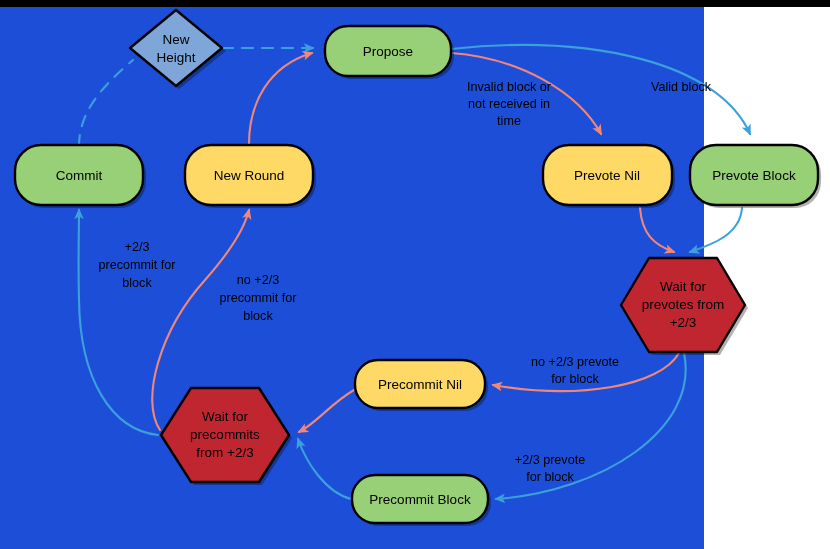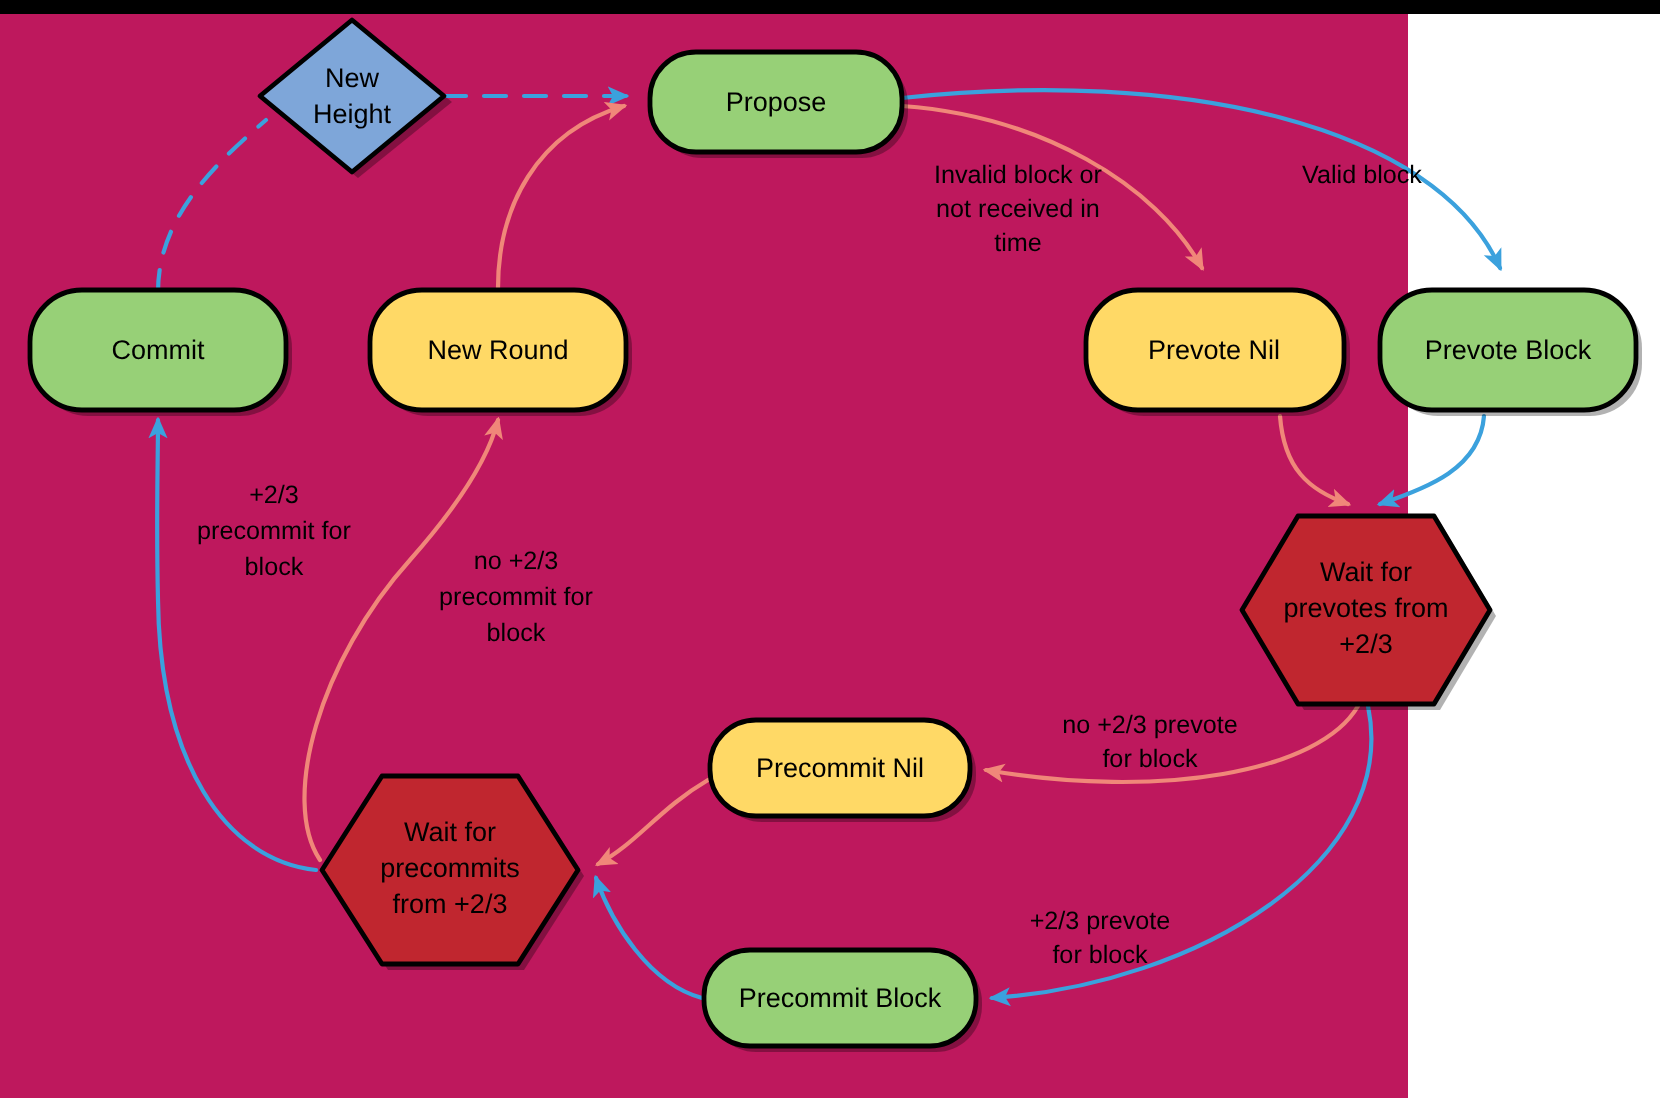--- a/index.html
+++ b/index.html
@@ -10,21 +10,21 @@
   body {
     width: 830px;
     height: 549px;
     overflow: hidden;
     font-family: "Liberation Sans", sans-serif;
   }
   #canvas {
     position: relative;
     width: 704px;
     height: 549px;
-    background: #be185d;
+    background: #1d4ed8;
   }
   .topbar {
     position: absolute;
     left: 0; top: 0;
     width: 830px;
     height: 7px;
     background: #000000;
   }
   svg#diagram {
     position: absolute;

